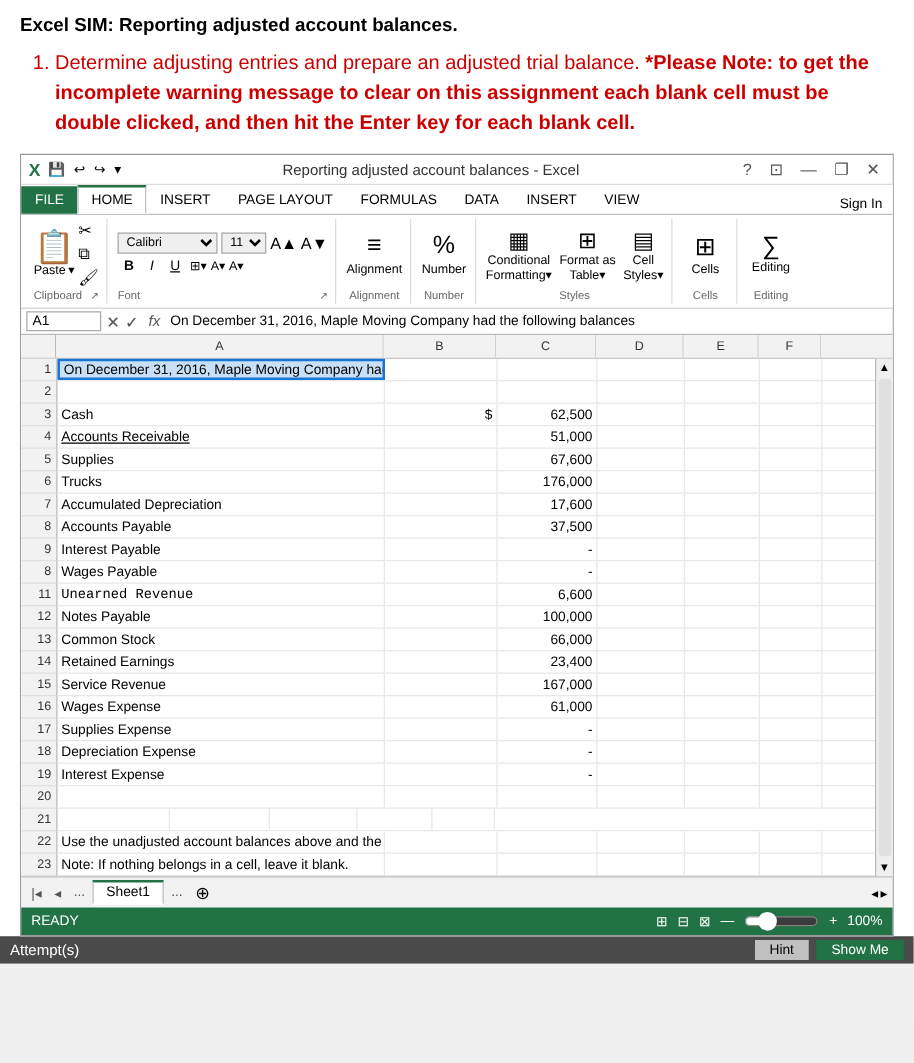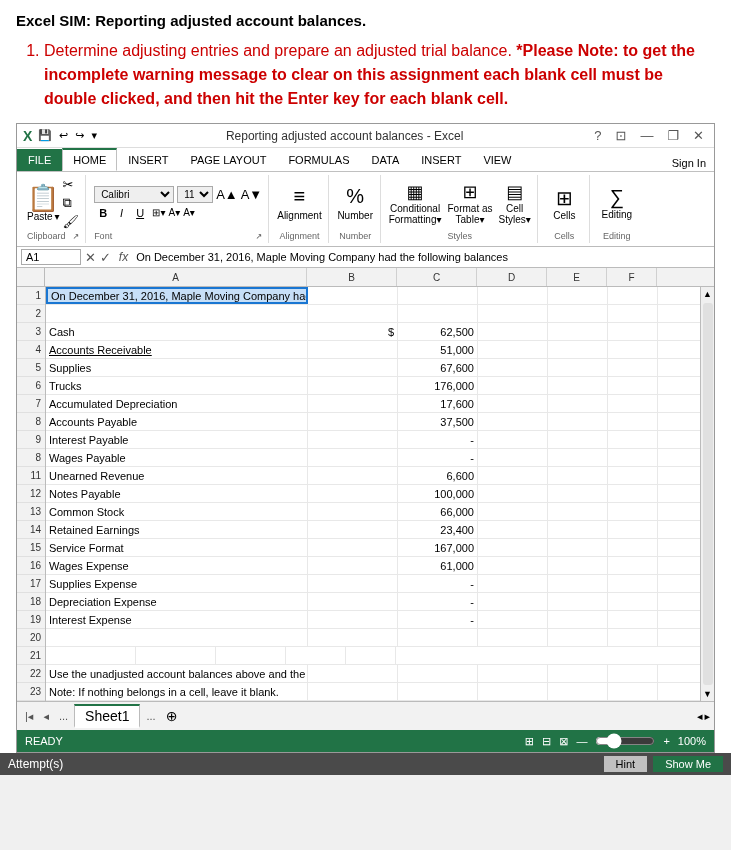--- a/index.html
+++ b/index.html
@@ -74,21 +74,21 @@
     .ss-cell.col-a { min-width: 262px; max-width: 262px; }
     .ss-cell.col-b { min-width: 90px; max-width: 90px; }
     .ss-cell.col-c { min-width: 80px; max-width: 80px; }
     .ss-cell.col-d { min-width: 70px; max-width: 70px; }
     .ss-cell.col-e { min-width: 60px; max-width: 60px; }
     .ss-cell.col-f { min-width: 50px; max-width: 50px; }
 
     
     .sheet-tab-bar { display: flex; align-items: center; background: #f2f2f2; border-top: 1px solid #bbb; padding: 2px 4px; gap: 2px; }
     .sheet-nav { font-size: 11px; cursor: pointer; padding: 1px 4px; color: #555; }
-    .sheet-tab { font-size: 14px; padding: 2px 10px; border: 1px solid #bbb; background: #fff; cursor: pointer; }
+    .sheet-tab { font-size: 11px; padding: 2px 10px; border: 1px solid #bbb; background: #fff; cursor: pointer; }
     .sheet-tab.active { background: #fff; border-bottom: 2px solid #fff; border-top: 2px solid #217346; }
     .add-sheet { font-size: 14px; cursor: pointer; padding: 1px 4px; }
     .scroll-arrows { margin-left: auto; display: flex; gap: 2px; font-size: 11px; }
 
     
     .status-bar { background: #217346; color: #fff; display: flex; align-items: center; padding: 3px 8px; font-size: 11px; justify-content: space-between; }
     .status-left { display: flex; gap: 6px; align-items: center; }
     .status-right { display: flex; gap: 8px; align-items: center; }
     .zoom-slider { width: 60px; accent-color: #fff; }
 
@@ -398,21 +398,21 @@
             </div>
             <div class="ss-row">
               <div class="ss-cell col-a" style="min-width: 262px; max-width: 262px;">Wages Payable</div>
               <div class="ss-cell col-b right-align" style="min-width: 90px; max-width: 90px;"></div>
               <div class="ss-cell col-c right-align" style="min-width: 80px; max-width: 80px;">-</div>
               <div class="ss-cell col-d" style="min-width: 70px; max-width: 70px;"></div>
               <div class="ss-cell col-e" style="min-width: 60px; max-width: 60px;"></div>
               <div class="ss-cell col-f" style="min-width: 50px; max-width: 50px;"></div>
             </div>
             <div class="ss-row">
-              <div class="ss-cell col-a" style="min-width: 262px; max-width: 262px;">Unearned Revenue</div>
+              <div class="ss-cell col-a" style="min-width: 262px; max-width: 262px; font-family: Liberation Mono, monospace;">Unearned Revenue</div>
               <div class="ss-cell col-b right-align" style="min-width: 90px; max-width: 90px;"></div>
               <div class="ss-cell col-c right-align" style="min-width: 80px; max-width: 80px;">6,600</div>
               <div class="ss-cell col-d" style="min-width: 70px; max-width: 70px;"></div>
               <div class="ss-cell col-e" style="min-width: 60px; max-width: 60px;"></div>
               <div class="ss-cell col-f" style="min-width: 50px; max-width: 50px;"></div>
             </div>
             <div class="ss-row">
               <div class="ss-cell col-a" style="min-width: 262px; max-width: 262px;">Notes Payable</div>
               <div class="ss-cell col-b right-align" style="min-width: 90px; max-width: 90px;"></div>
               <div class="ss-cell col-c right-align" style="min-width: 80px; max-width: 80px;">100,000</div>
@@ -430,21 +430,21 @@
             </div>
             <div class="ss-row">
               <div class="ss-cell col-a" style="min-width: 262px; max-width: 262px;">Retained Earnings</div>
               <div class="ss-cell col-b right-align" style="min-width: 90px; max-width: 90px;"></div>
               <div class="ss-cell col-c right-align" style="min-width: 80px; max-width: 80px;">23,400</div>
               <div class="ss-cell col-d" style="min-width: 70px; max-width: 70px;"></div>
               <div class="ss-cell col-e" style="min-width: 60px; max-width: 60px;"></div>
               <div class="ss-cell col-f" style="min-width: 50px; max-width: 50px;"></div>
             </div>
             <div class="ss-row">
-              <div class="ss-cell col-a" style="min-width: 262px; max-width: 262px;">Service Format</div>
+              <div class="ss-cell col-a" style="min-width: 262px; max-width: 262px;">Service Revenue</div>
               <div class="ss-cell col-b right-align" style="min-width: 90px; max-width: 90px;"></div>
               <div class="ss-cell col-c right-align" style="min-width: 80px; max-width: 80px;">167,000</div>
               <div class="ss-cell col-d" style="min-width: 70px; max-width: 70px;"></div>
               <div class="ss-cell col-e" style="min-width: 60px; max-width: 60px;"></div>
               <div class="ss-cell col-f" style="min-width: 50px; max-width: 50px;"></div>
             </div>
             <div class="ss-row">
               <div class="ss-cell col-a" style="min-width: 262px; max-width: 262px;">Wages Expense</div>
               <div class="ss-cell col-b right-align" style="min-width: 90px; max-width: 90px;"></div>
               <div class="ss-cell col-c right-align" style="min-width: 80px; max-width: 80px;">61,000</div>

